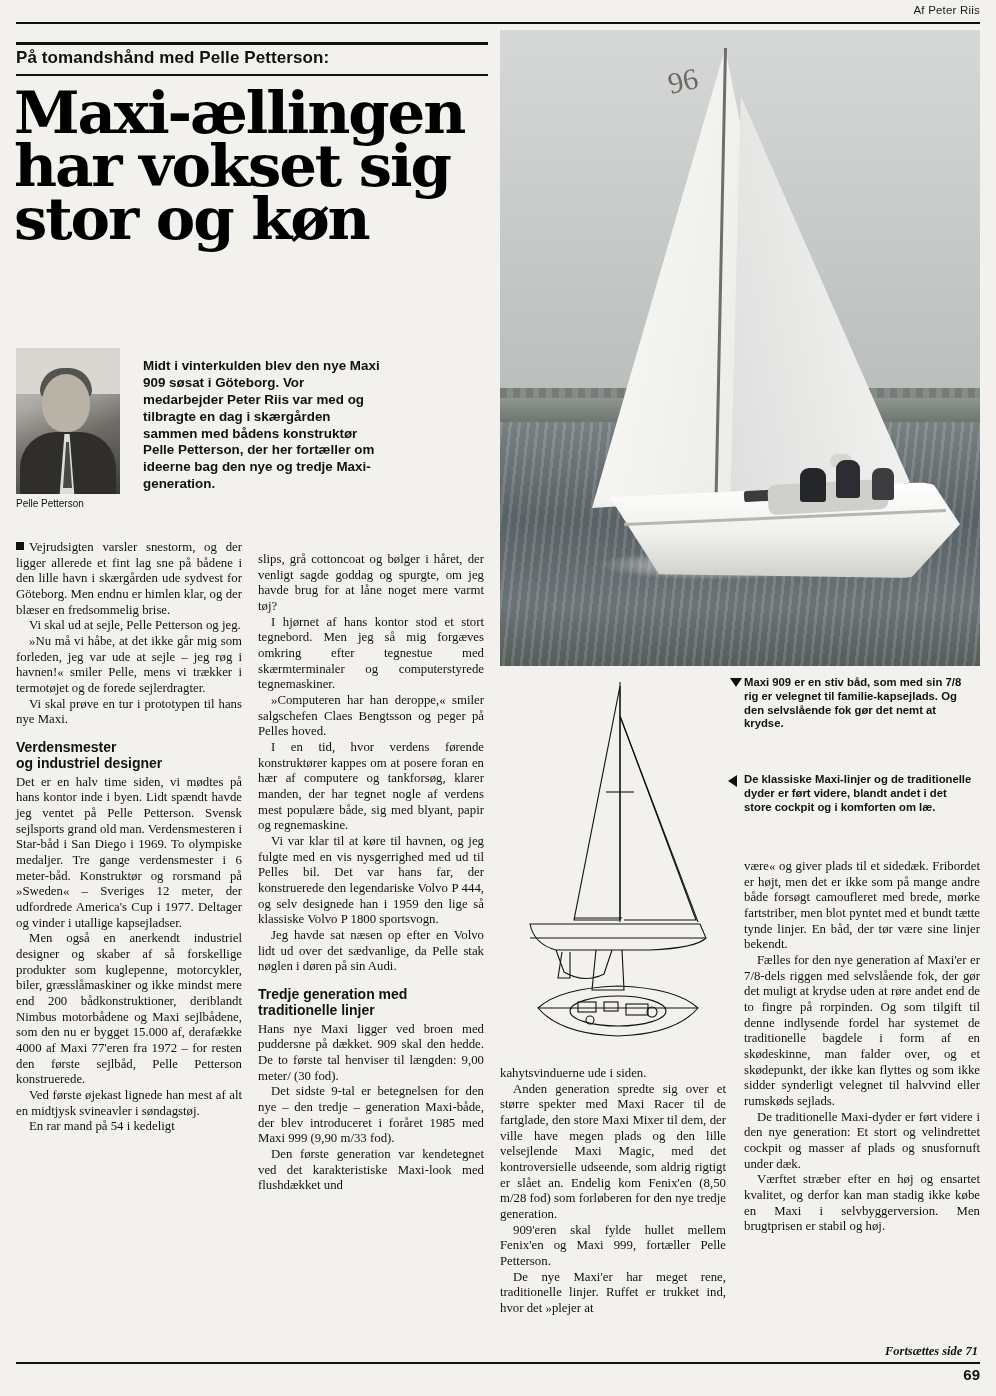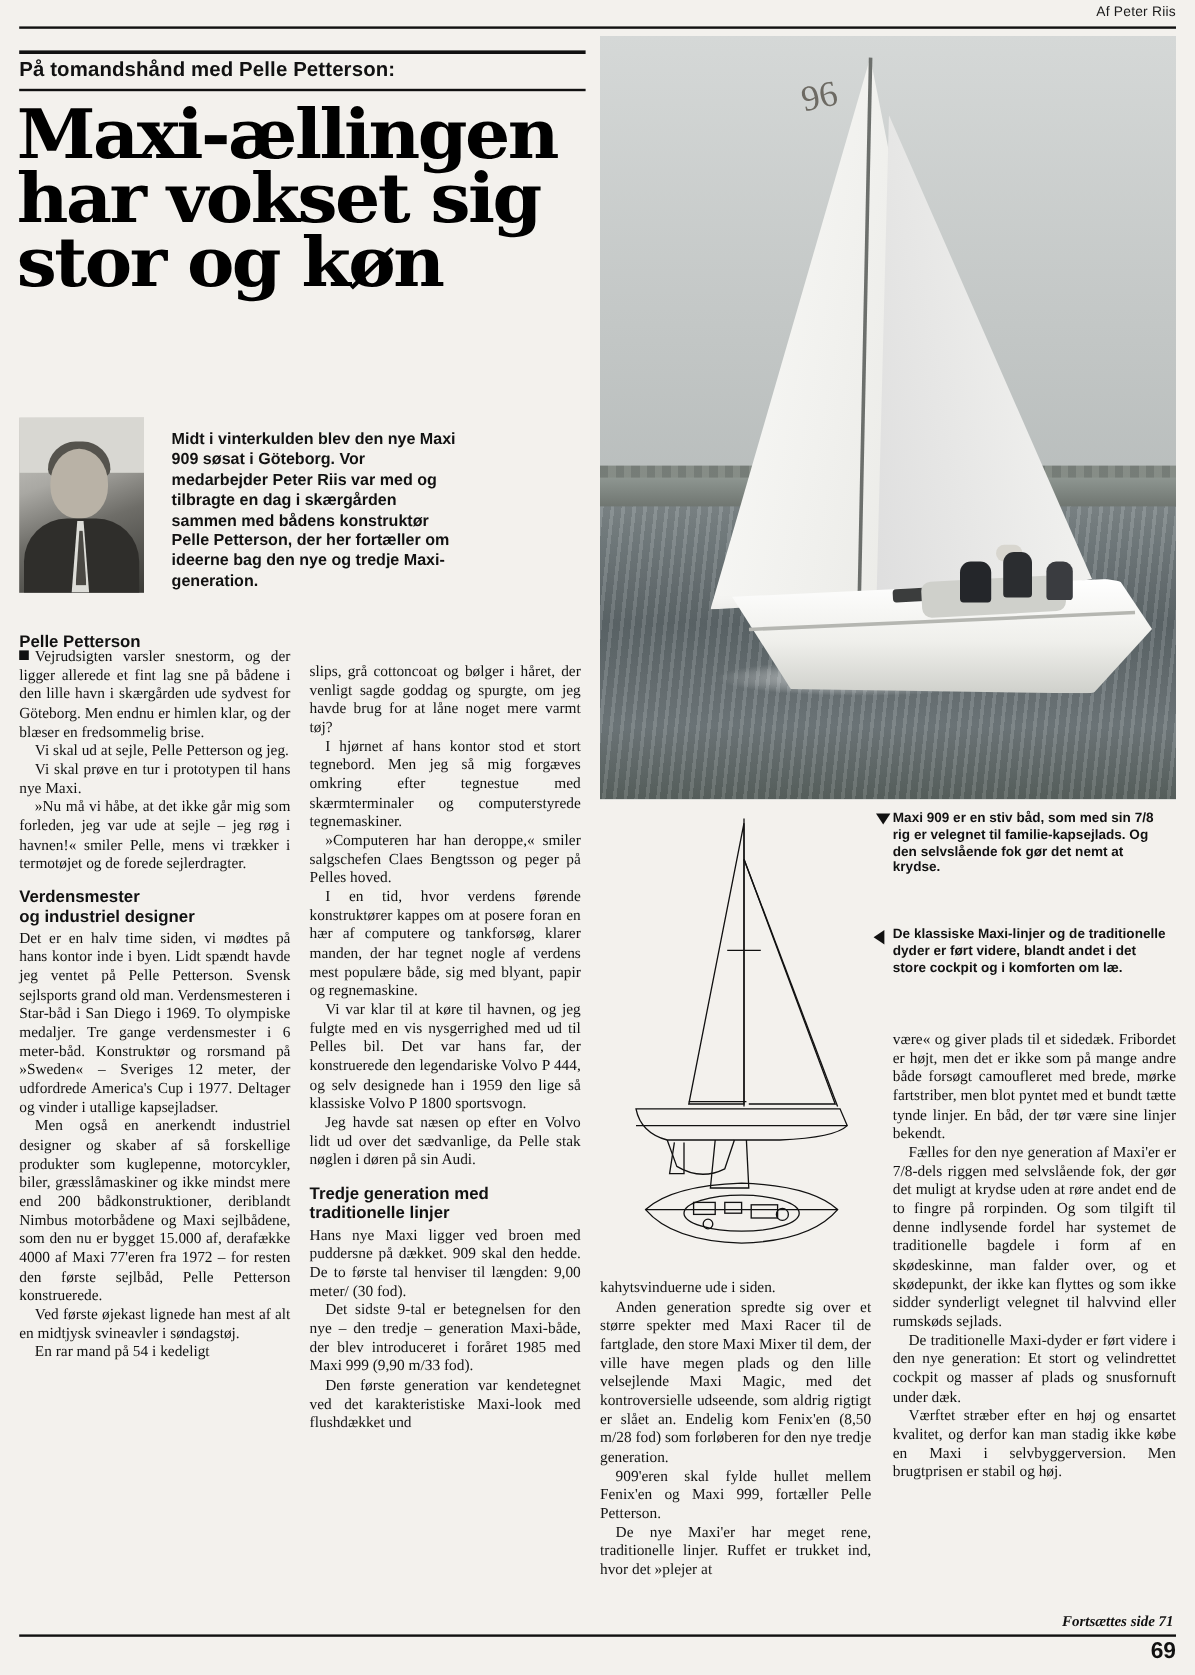--- a/index.html
+++ b/index.html
@@ -80,21 +80,21 @@
     position:absolute;left:38px;top:86px;width:26px;height:60px;background:#ddddd8;
     clip-path:polygon(40% 0,60% 0,78% 100%,22% 100%);
   }
   .portrait .tie{
     position:absolute;left:47px;top:94px;width:9px;height:46px;background:#4a4843;
     clip-path:polygon(35% 0,65% 0,100% 100%,0 100%);
   }
   .caption-portrait{
     position:absolute;left:16px;top:498px;width:130px;
     font-family:"Liberation Sans", sans-serif;
-    font-weight:bold;font-size:14px;margin-top:28px;
+    font-weight:normal;font-size:10px;
   }
   .intro{
     position:absolute;left:143px;top:358px;width:240px;
     font-family:"Liberation Sans", sans-serif;
     font-weight:bold;font-size:13.4px;line-height:1.26;
   }
 
   
   .col{
     position:absolute;
@@ -231,21 +231,21 @@
 
   
   .cont{
     position:absolute;right:18px;top:1344px;
     font-family:"Liberation Serif", serif;
     font-style:italic;font-weight:bold;font-size:12.5px;
   }
   .folio{
     position:absolute;right:16px;top:1366px;
     font-family:"Liberation Sans", sans-serif;
-    font-weight:bold;font-size:19px;
+    font-weight:bold;font-size:15px;
   }
   .bottom-rule{
     position:absolute;left:16px;right:16px;top:1362px;height:1.5px;background:#111;
   }
 </style>
 </head>
 <body>
 
 <div class="page">
 
@@ -337,22 +337,22 @@
         <circle cx="152" cy="340" r="5"></circle>
         <circle cx="90" cy="348" r="4"></circle>
         <line x1="38" y1="336" x2="198" y2="336"></line>
       </g>
     </svg>
   </div>
 
   <div class="col" id="col1">
     <p class="first"><span class="sqbullet"></span><span>Vejrudsigten varsler snestorm, og der ligger allerede et fint lag sne på bådene i den lille havn i skærgården ude sydvest for Göteborg. Men endnu er himlen klar, og der blæser en fredsommelig brise.</span></p>
     <p>Vi skal ud at sejle, Pelle Petterson og jeg.</p>
+    <p>»Nu må vi håbe, at det ikke går mig som forleden, jeg var ude at sejle – jeg røg i havnen!« smiler Pelle, mens vi trækker i termotøjet og de forede sejlerdragter.</p>
     <p>Vi skal prøve en tur i prototypen til hans nye Maxi.</p>
-    <p>»Nu må vi håbe, at det ikke går mig som forleden, jeg var ude at sejle – jeg røg i havnen!« smiler Pelle, mens vi trækker i termotøjet og de forede sejlerdragter.</p>
     <h3 style="white-space:pre-line">Verdensmester
 og industriel designer</h3>
     <p class="first">Det er en halv time siden, vi mødtes på hans kontor inde i byen. Lidt spændt havde jeg ventet på Pelle Petterson. Svensk sejlsports grand old man. Verdensmesteren i Star-båd i San Diego i 1969. To olympiske medaljer. Tre gange verdensmester i 6 meter-båd. Konstruktør og rorsmand på »Sweden« – Sveriges 12 meter, der udfordrede America's Cup i 1977. Deltager og vinder i utallige kapsejladser.</p>
     <p>Men også en anerkendt industriel designer og skaber af så forskellige produkter som kuglepenne, motorcykler, biler, græsslåmaskiner og ikke mindst mere end 200 bådkonstruktioner, deriblandt Nimbus motorbådene og Maxi sejlbådene, som den nu er bygget 15.000 af, derafække 4000 af Maxi 77'eren fra 1972 – for resten den første sejlbåd, Pelle Petterson konstruerede.</p>
     <p>Ved første øjekast lignede han mest af alt en midtjysk svineavler i søndagstøj.</p>
     <p>En rar mand på 54 i kedeligt</p>
   </div>
 
   <div class="col" id="col2">
     <p class="first">slips, grå cottoncoat og bølger i håret, der venligt sagde goddag og spurgte, om jeg havde brug for at låne noget mere varmt tøj?</p>

